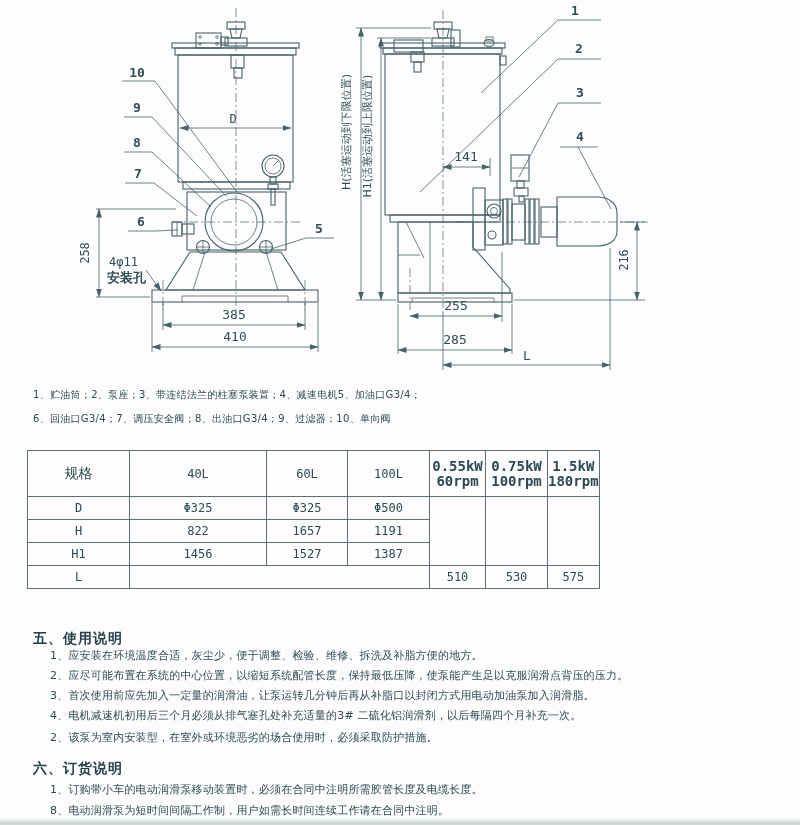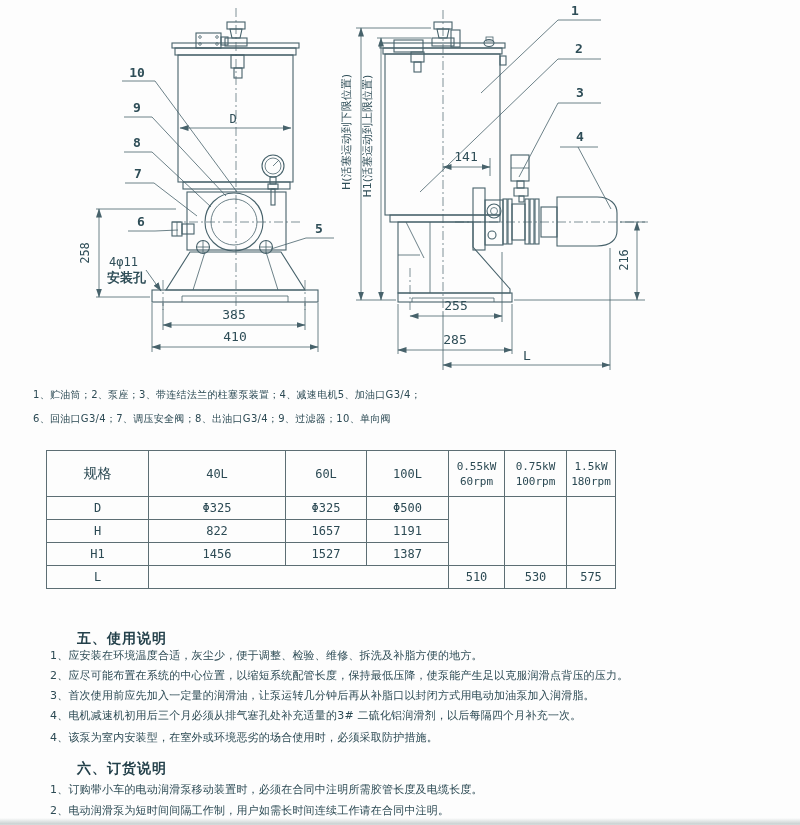--- a/index.html
+++ b/index.html
@@ -11,29 +11,29 @@
   .ln{stroke:#47626b;stroke-width:1.1;fill:none;}
   .thin{stroke:#47626b;stroke-width:.8;fill:none;}
   .cl{stroke:#47626b;stroke-width:.7;fill:none;stroke-dasharray:9 3 2 3;}
   .dim{stroke:#47626b;stroke-width:.8;fill:none;}
   .svgtxt{fill:#2e4d57;font-family:"DejaVu Sans Mono",monospace;font-size:12px;}
   .svgco{fill:#2e4d57;font-family:"DejaVu Sans Mono",monospace;font-size:13px;font-weight:bold;}
   .svgcjk{fill:#2e4d57;font-family:"DejaVu Sans",sans-serif;font-size:11px;}
   
   .legend{left:33px;width:740px;font-size:10px;letter-spacing:.3px;}
   
-  #spec-table{left:46px;top:450px;border-collapse:collapse;table-layout:fixed;
+  #spec-table{left:27px;top:450px;border-collapse:collapse;table-layout:fixed;
               font-family:"DejaVu Sans Mono",monospace;font-size:12px;color:#2c4a54;}
   #spec-table td{border:1px solid #5d6e74;text-align:center;vertical-align:middle;padding:0;}
   #spec-table .hrow td{height:45px;}
   #spec-table .drow td{height:22px;}
   #spec-table .gg{font-family:"DejaVu Sans",sans-serif;font-size:14px;}
-  #spec-table .pw{font-size:11px;line-height:15px;}
+  #spec-table .pw{font-size:14px;line-height:15px;font-weight:bold;}
   
-  .sec-title{left:33px;font-size:14px;font-weight:bold;color:#23404a;letter-spacing:1px;margin-left:44px;}
+  .sec-title{left:33px;font-size:14px;font-weight:bold;color:#23404a;letter-spacing:1px;}
   .sec-item{left:50px;width:750px;font-size:11px;letter-spacing:.2px;white-space:nowrap;}
   #bottom-shadow{left:0;top:818px;width:800px;height:7px;
                  background:linear-gradient(#fdfdfd 0%,#b9c3c3 85%,#cdd4d4 100%);opacity:.75;}
 </style>
 </head>
 <body>
 
 <svg id="drawing" class="abs" viewBox="0 0 800 388">
   <defs>
     <marker id="ar" markerWidth="10" markerHeight="8" refX="8.5" refY="3" orient="auto-start-reverse" markerUnits="userSpaceOnUse">
@@ -284,19 +284,19 @@
     <td>575</td>
   </tr>
 </tbody>
   </table>
 
 <div class="abs sec-title" style="top:630px">五、使用说明</div>
 <div class="abs sec-item" style="top:648px">1、应安装在环境温度合适，灰尘少，便于调整、检验、维修、拆洗及补脂方便的地方。</div>
 <div class="abs sec-item" style="top:668px">2、应尽可能布置在系统的中心位置，以缩短系统配管长度，保持最低压降，使泵能产生足以克服润滑点背压的压力。</div>
 <div class="abs sec-item" style="top:688px">3、首次使用前应先加入一定量的润滑油，让泵运转几分钟后再从补脂口以封闭方式用电动加油泵加入润滑脂。</div>
 <div class="abs sec-item" style="top:708px">4、电机减速机初用后三个月必须从排气塞孔处补充适量的3# 二硫化铝润滑剂，以后每隔四个月补充一次。</div>
-<div class="abs sec-item" style="top:730px">4、该泵为室内安装型，在室外或环境恶劣的场合使用时，必须采取防护措施。</div>
+<div class="abs sec-item" style="top:730px">2、该泵为室内安装型，在室外或环境恶劣的场合使用时，必须采取防护措施。</div>
 
 <div class="abs sec-title" style="top:760px">六、订货说明</div>
 <div class="abs sec-item" style="top:782px">1、订购带小车的电动润滑泵移动装置时，必须在合同中注明所需胶管长度及电缆长度。</div>
-<div class="abs sec-item" style="top:803px">2、电动润滑泵为短时间间隔工作制，用户如需长时间连续工作请在合同中注明。</div>
+<div class="abs sec-item" style="top:803px">8、电动润滑泵为短时间间隔工作制，用户如需长时间连续工作请在合同中注明。</div>
 
 <div class="abs" id="bottom-shadow"></div>
 
 </body></html>

